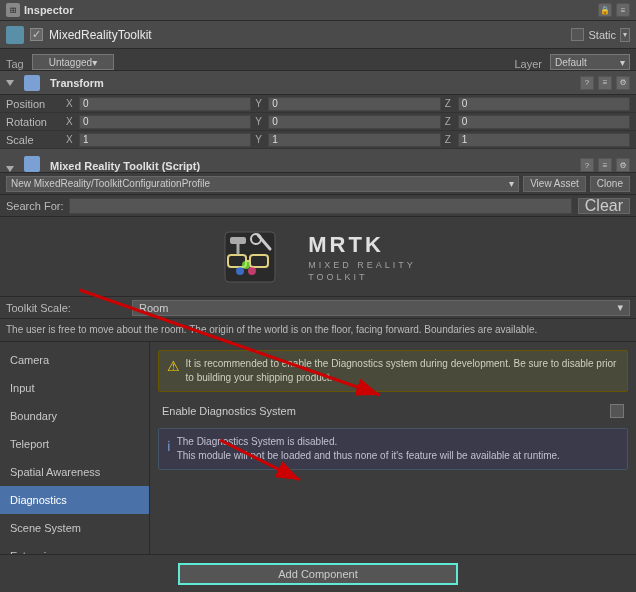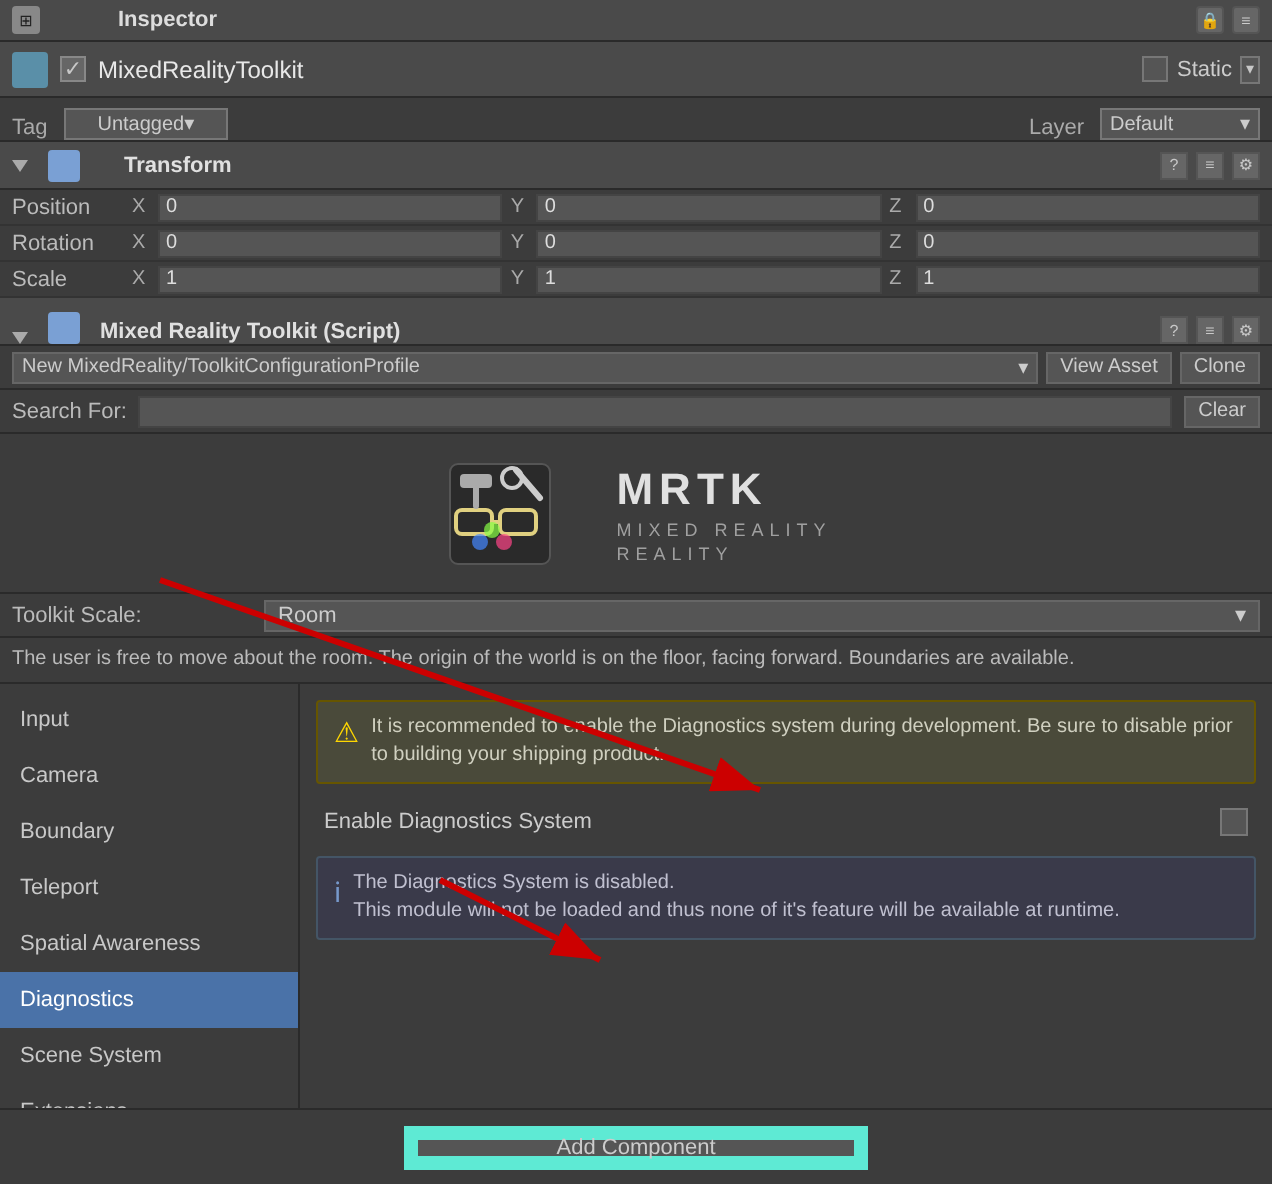--- a/index.html
+++ b/index.html
@@ -32,21 +32,20 @@
       display: flex;
       align-items: center;
       justify-content: center;
       font-size: 8px;
       color: #222;
     }
     .title-bar-text {
       font-size: 11px;
       color: #ddd;
       font-weight: bold;
-      margin-left: 35px;
     }
     .title-bar-right {
       margin-left: auto;
       display: flex;
       gap: 4px;
     }
     .title-bar-btn {
       width: 14px;
       height: 14px;
       background: #666;
@@ -160,21 +159,20 @@
       display: flex;
       align-items: center;
       padding: 0 6px;
       border-bottom: 1px solid #2a2a2a;
       gap: 6px;
     }
     .component-title {
       font-size: 11px;
       color: #e0e0e0;
       font-weight: bold;
-      margin-left: 12px;
     }
     .component-actions {
       margin-left: auto;
       display: flex;
       gap: 4px;
     }
     .comp-btn {
       width: 14px;
       height: 14px;
       background: #666;
@@ -294,21 +292,21 @@
       height: 16px;
       color: #ccc;
       font-size: 10px;
       padding: 0 4px;
     }
     .clear-btn {
       background: #555;
       border: 1px solid #666;
       height: 16px;
       padding: 0 6px;
-      font-size: 10px;
+      font-size: 16px;
       color: #ccc;
       cursor: pointer;
       display: flex;
       align-items: center;
     }
 
     
     .mrtk-banner {
       background: #3c3c3c;
       height: 80px;
@@ -479,30 +477,30 @@
       align-items: center;
       justify-content: center;
       border-top: 1px solid #2a2a2a;
       position: absolute;
       bottom: 0;
       left: 0;
       right: 0;
     }
     .add-component-btn {
       background: #555;
-      border: 7px solid #5eead4;
+      border: 2px solid #5eead4;
       height: 22px;
       padding: 0 40px;
       font-size: 11px;
       color: #ccc;
       cursor: pointer;
       display: flex;
       align-items: center;
       justify-content: center;
-      width: 232px;
+      width: 280px;
     }
 
     
     .expand-tri {
       display: inline-block;
       width: 0;
       height: 0;
       border-top: 4px solid transparent;
       border-bottom: 4px solid transparent;
       border-left: 6px solid #aaa;
@@ -659,43 +657,43 @@
       <rect x="10" y="10" width="16" height="7" rx="2" fill="#aaa"></rect>
       <line x1="18" y1="17" x2="18" y2="26" stroke="#aaa" stroke-width="3" stroke-linecap="round"></line>
 
       <circle cx="20" cy="44" r="4" fill="#4488ff" opacity="0.7"></circle>
       <circle cx="32" cy="44" r="4" fill="#ff4488" opacity="0.7"></circle>
       <circle cx="26" cy="38" r="4" fill="#88ff44" opacity="0.7"></circle>
     </svg>
     <div class="mrtk-text-group">
       <div class="mrtk-title">MRTK</div>
       <div class="mrtk-subtitle">MIXED REALITY</div>
-      <div class="mrtk-subtitle">REALITY</div>
+      <div class="mrtk-subtitle">TOOLKIT</div>
     </div>
   </div>
 </div>
 
 <div class="target-scale-row">
   <span class="target-scale-label">Toolkit Scale:</span>
   <div class="target-scale-dropdown">
     <span>Room</span>
     <span>▾</span>
   </div>
 </div>
 
 <div class="description-text">The user is free to move about the room. The origin of the world is on the floor, facing forward. Boundaries are available.</div>
 
 <div class="main-content">
 
   <div class="sidebar">
     <div class="sidebar-item">
+      <span>Camera</span>
+    </div>
+    <div class="sidebar-item">
       <span>Input</span>
-    </div>
-    <div class="sidebar-item">
-      <span>Camera</span>
     </div>
     <div class="sidebar-item">
       <span>Boundary</span>
     </div>
     <div class="sidebar-item">
       <span>Teleport</span>
     </div>
     <div class="sidebar-item">
       <span>Spatial Awareness</span>
     </div>

